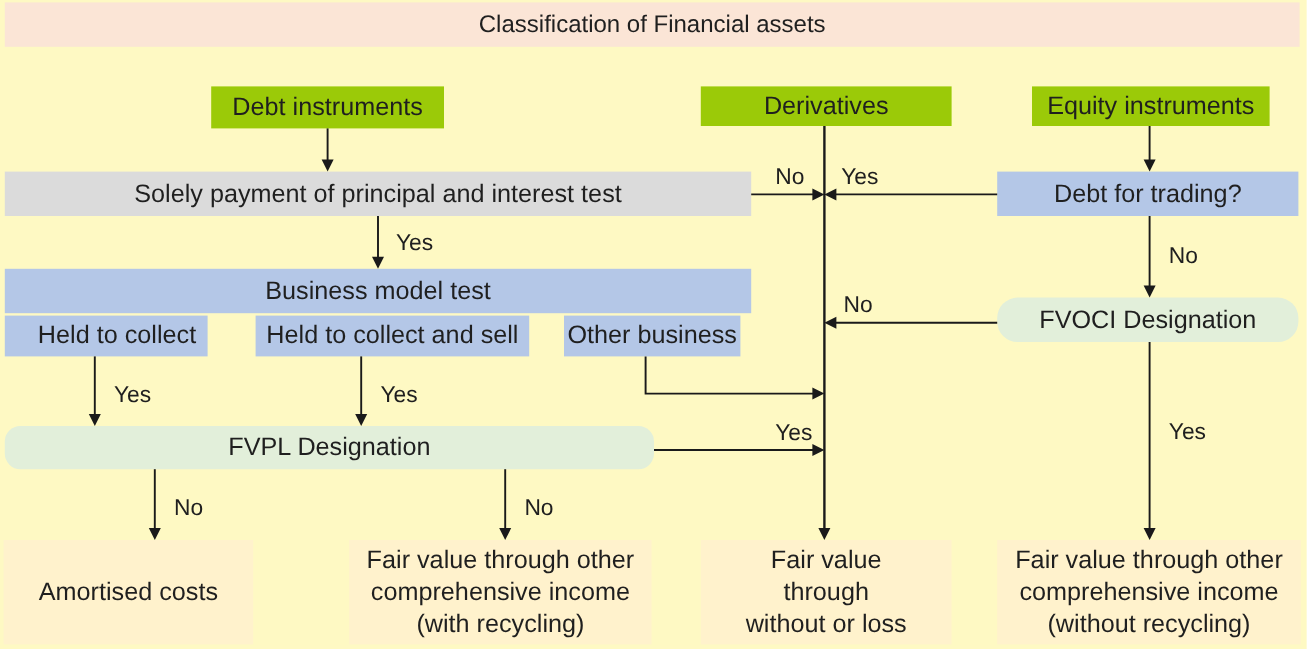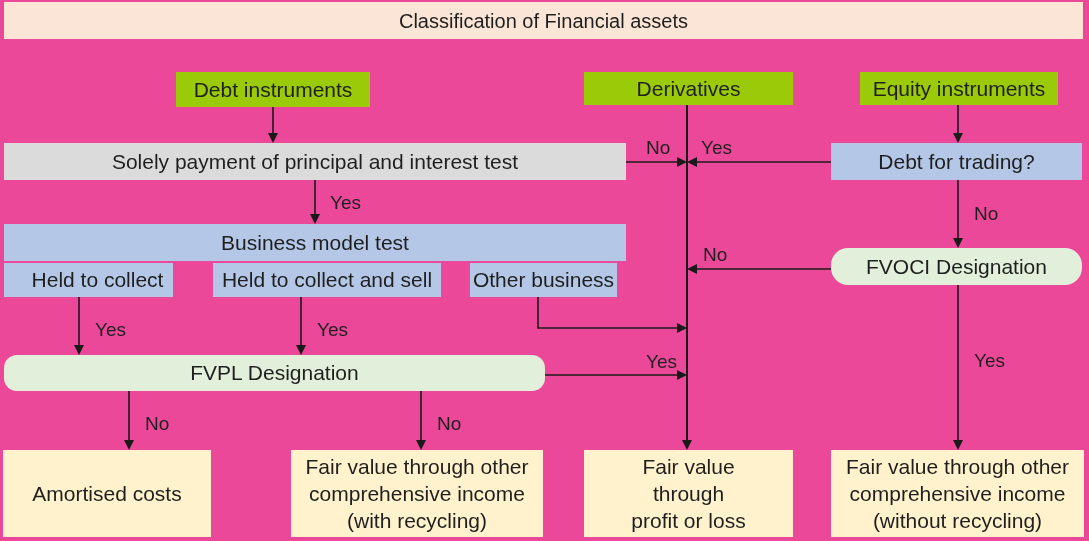--- a/index.html
+++ b/index.html
@@ -1,18 +1,18 @@
 <!DOCTYPE html>
 <html style="--banner: #FBE5D6; --green: #9BCA08; --gray: #DBDBDB; --blue: #B4C7E7; --light_green: #E2EFDA; --yellow: #FFF2CC; --text: #1F1F1F; --line: #1A1A1A;"><head>
 <meta charset="utf-8">
 <style>
   html,body { margin:0; padding:0; background:#ffffff; }
   .stage {
     position:relative; width:1089px; height:541px; overflow:hidden;
-    background:#ec4899;
+    background:#fef9c3;
     font-family:"Liberation Sans", sans-serif;
     color:var(--text);
   }
   .node {
     position:absolute; display:flex; align-items:center; justify-content:center;
     text-align:center; font-size:21px; line-height:1.2; white-space:nowrap; color:var(--text);
   }
   .banner      { background:var(--banner); font-size:20px; }
   .green       { background:var(--green); }
   .gray        { background:var(--gray); }
@@ -47,21 +47,21 @@
 
   <div class="node lightgreen" style="left:831px; top:248px; width:251px; height:37px;border-radius:17px;">FVOCI Designation</div>
   <div class="node lightgreen" style="left:4px; top:355px; width:541px; height:36px;border-radius:13px;">FVPL Designation</div>
 
   <div class="node yellow" style="left:3px; top:450px; width:208px; height:87px;">Amortised costs</div>
   <div class="node yellow" style="left:291px; top:450px; width:252px; height:87px;">Fair value through other
 comprehensive income
 (with recycling)</div>
   <div class="node yellow" style="left:584px; top:450px; width:209px; height:87px;">Fair value
 through
-profit or loss</div>
+without or loss</div>
   <div class="node yellow" style="left:831px; top:450px; width:253px; height:87px;">Fair value through other
 comprehensive income
 (without recycling)</div>
 
   <svg class="wires" width="1089" height="541" viewBox="0 0 1089 541">
     <g>
       <line x1="273" y1="107" x2="273" y2="134"></line>
       <polygon points="273,143 268,133 278,133"></polygon>
     </g>
     <g>

